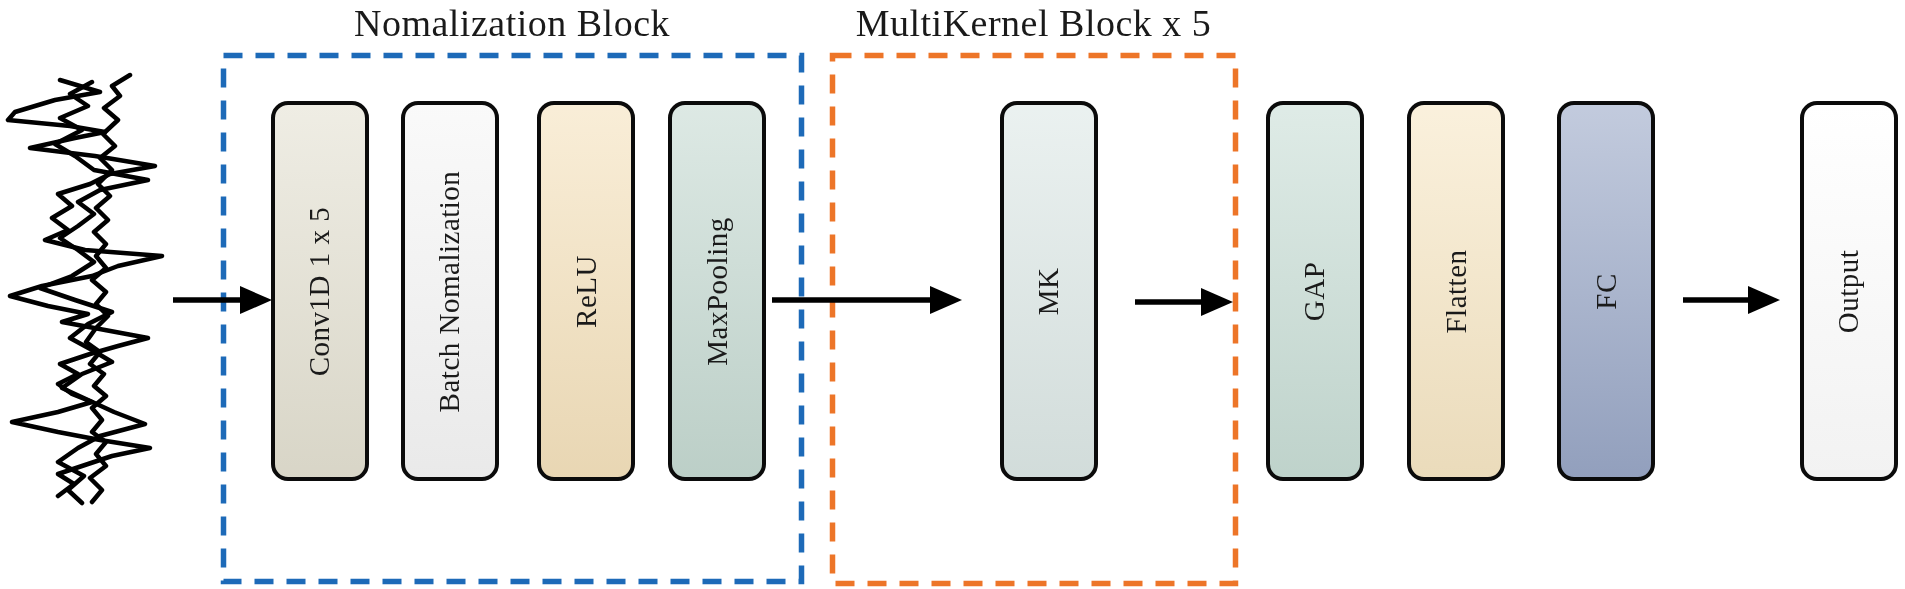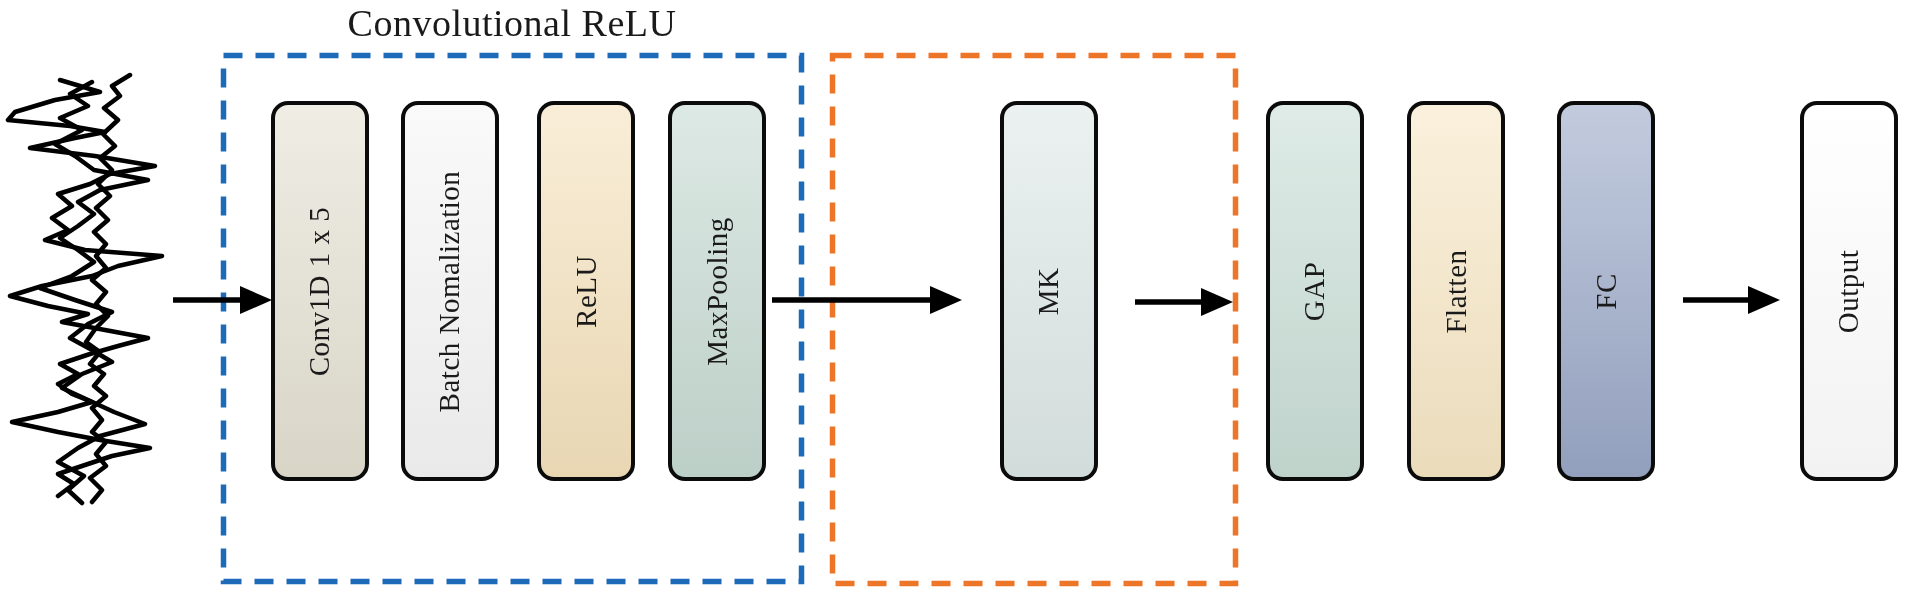--- a/index.html
+++ b/index.html
@@ -85,21 +85,22 @@
     <g>
       <line x1="1135" y1="302" x2="1207" y2="302" stroke-width="5.5" style="stroke: rgb(0, 0, 0);"></line>
       <polygon points="1233,302 1201,288 1201,316" style="fill: rgb(0, 0, 0);"></polygon>
     </g>
     <g>
       <line x1="1683" y1="300" x2="1754" y2="300" stroke-width="5.5" style="stroke: rgb(0, 0, 0);"></line>
       <polygon points="1780,300 1748,286 1748,314" style="fill: rgb(0, 0, 0);"></polygon>
     </g>
   </svg>
 
-  <div class="group-title title-conv">Convolutional ReLU</div>
+  <div class="group-title title-conv">Nomalization Block</div>
+  <div class="group-title title-mk">MultiKernel Block x 5</div>
 
   <div class="block b-conv1d" style="background-color: rgb(228, 225, 210);">
     <span class="block-label">Conv1D 1 x 5</span>
   </div>
   <div class="block b-batchnorm" style="background-color: rgb(246, 246, 246);">
     <span class="block-label">Batch Nomalization</span>
   </div>
   <div class="block b-relu" style="background-color: rgb(245, 226, 189);">
     <span class="block-label">ReLU</span>
   </div>

